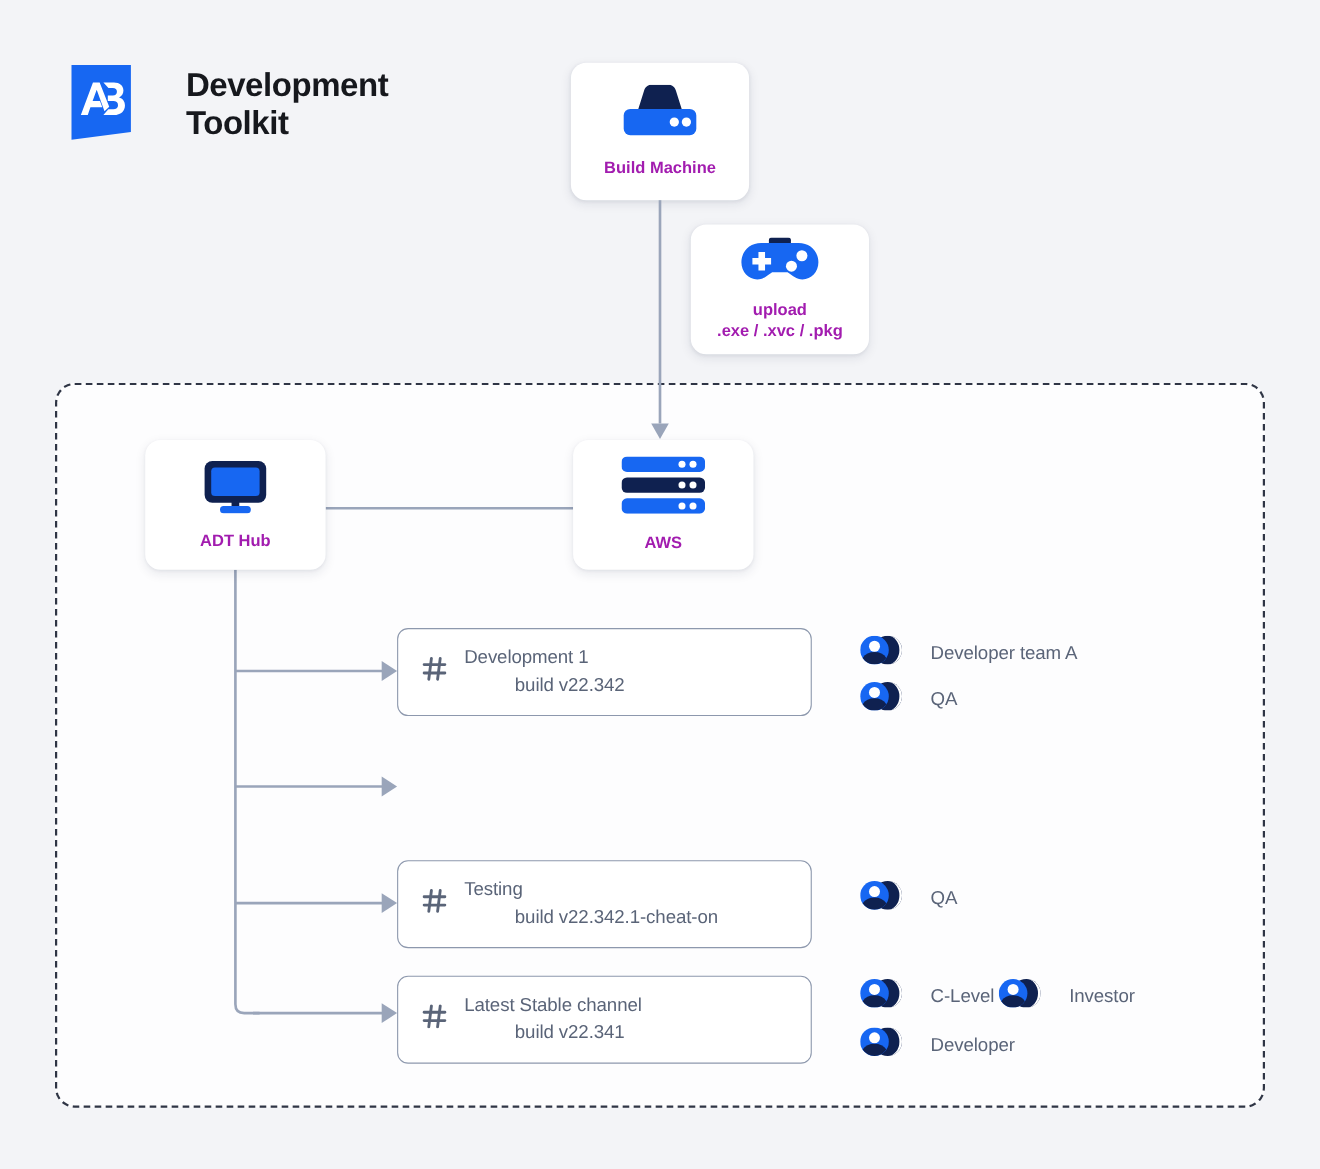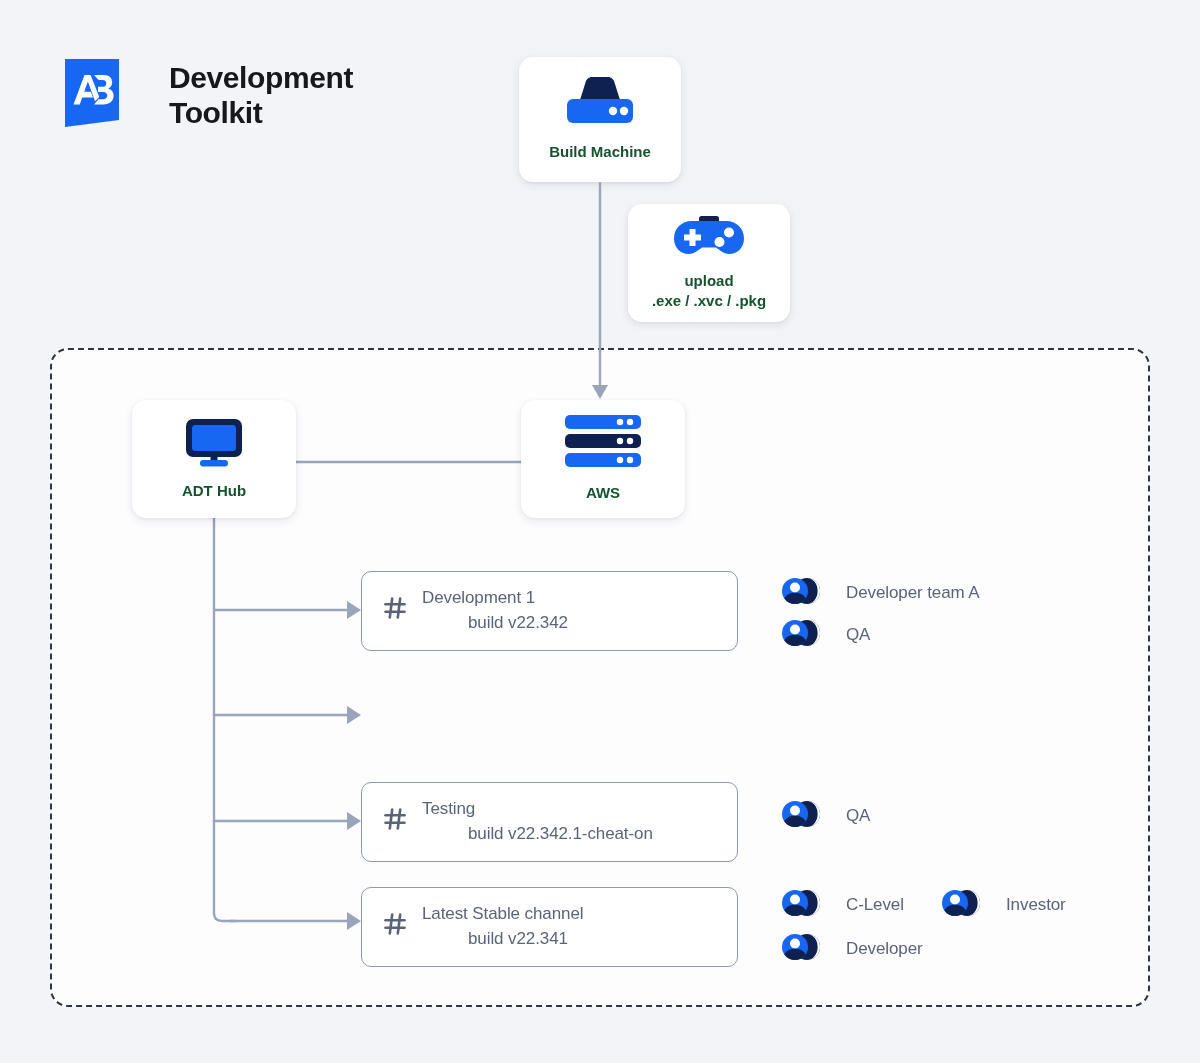--- a/index.html
+++ b/index.html
@@ -67,21 +67,21 @@
     box-shadow: 0 3px 10px rgba(25, 35, 70, 0.09), 0 1px 3px rgba(25, 35, 70, 0.06);
     display: flex;
     flex-direction: column;
     align-items: center;
     justify-content: center;
     box-sizing: border-box;
   }
   .node-label {
     font-size: 15px;
     font-weight: bold;
-    color: #14532d;
+    color: #a21caf;
     text-align: center;
     line-height: 1.3;
     white-space: pre-line;
   }
   .node-icon {
     display: block;
   }
 
   #node-build-machine {
     left: 519px; top: 57px; width: 162px; height: 125px;
@@ -382,21 +382,21 @@
         <circle cx="25" cy="13" r="13" fill="#0f2150"></circle>
         <path d="M25 0 A13 13 0 0 1 25 26 A9 11 0 0 0 25 0 Z" fill="#ffffff"></path>
         <circle cx="13" cy="13" r="13" fill="#1767f2"></circle>
         <circle cx="13" cy="9.5" r="5" fill="#ffffff"></circle>
         <path d="M2.2 20.2 A13 13 0 0 0 23.8 20.2 C21.5 16.6 17.6 14.8 13 14.8 C8.4 14.8 4.5 16.6 2.2 20.2 Z" fill="#0f2150"></path>
       </svg>
     </span>
     <span class="audience-label">C-Level</span>
   </div>
 
-  <div class="audience" style="left:942px; top:890px">
+  <div class="audience" style="left:908px; top:890px">
     <span>
       <svg width="38" height="26" viewBox="0 0 38 26" xmlns="http://www.w3.org/2000/svg">
         <circle cx="25" cy="13" r="13" fill="#0f2150"></circle>
         <path d="M25 0 A13 13 0 0 1 25 26 A9 11 0 0 0 25 0 Z" fill="#ffffff"></path>
         <circle cx="13" cy="13" r="13" fill="#1767f2"></circle>
         <circle cx="13" cy="9.5" r="5" fill="#ffffff"></circle>
         <path d="M2.2 20.2 A13 13 0 0 0 23.8 20.2 C21.5 16.6 17.6 14.8 13 14.8 C8.4 14.8 4.5 16.6 2.2 20.2 Z" fill="#0f2150"></path>
       </svg>
     </span>
     <span class="audience-label">Investor</span>

